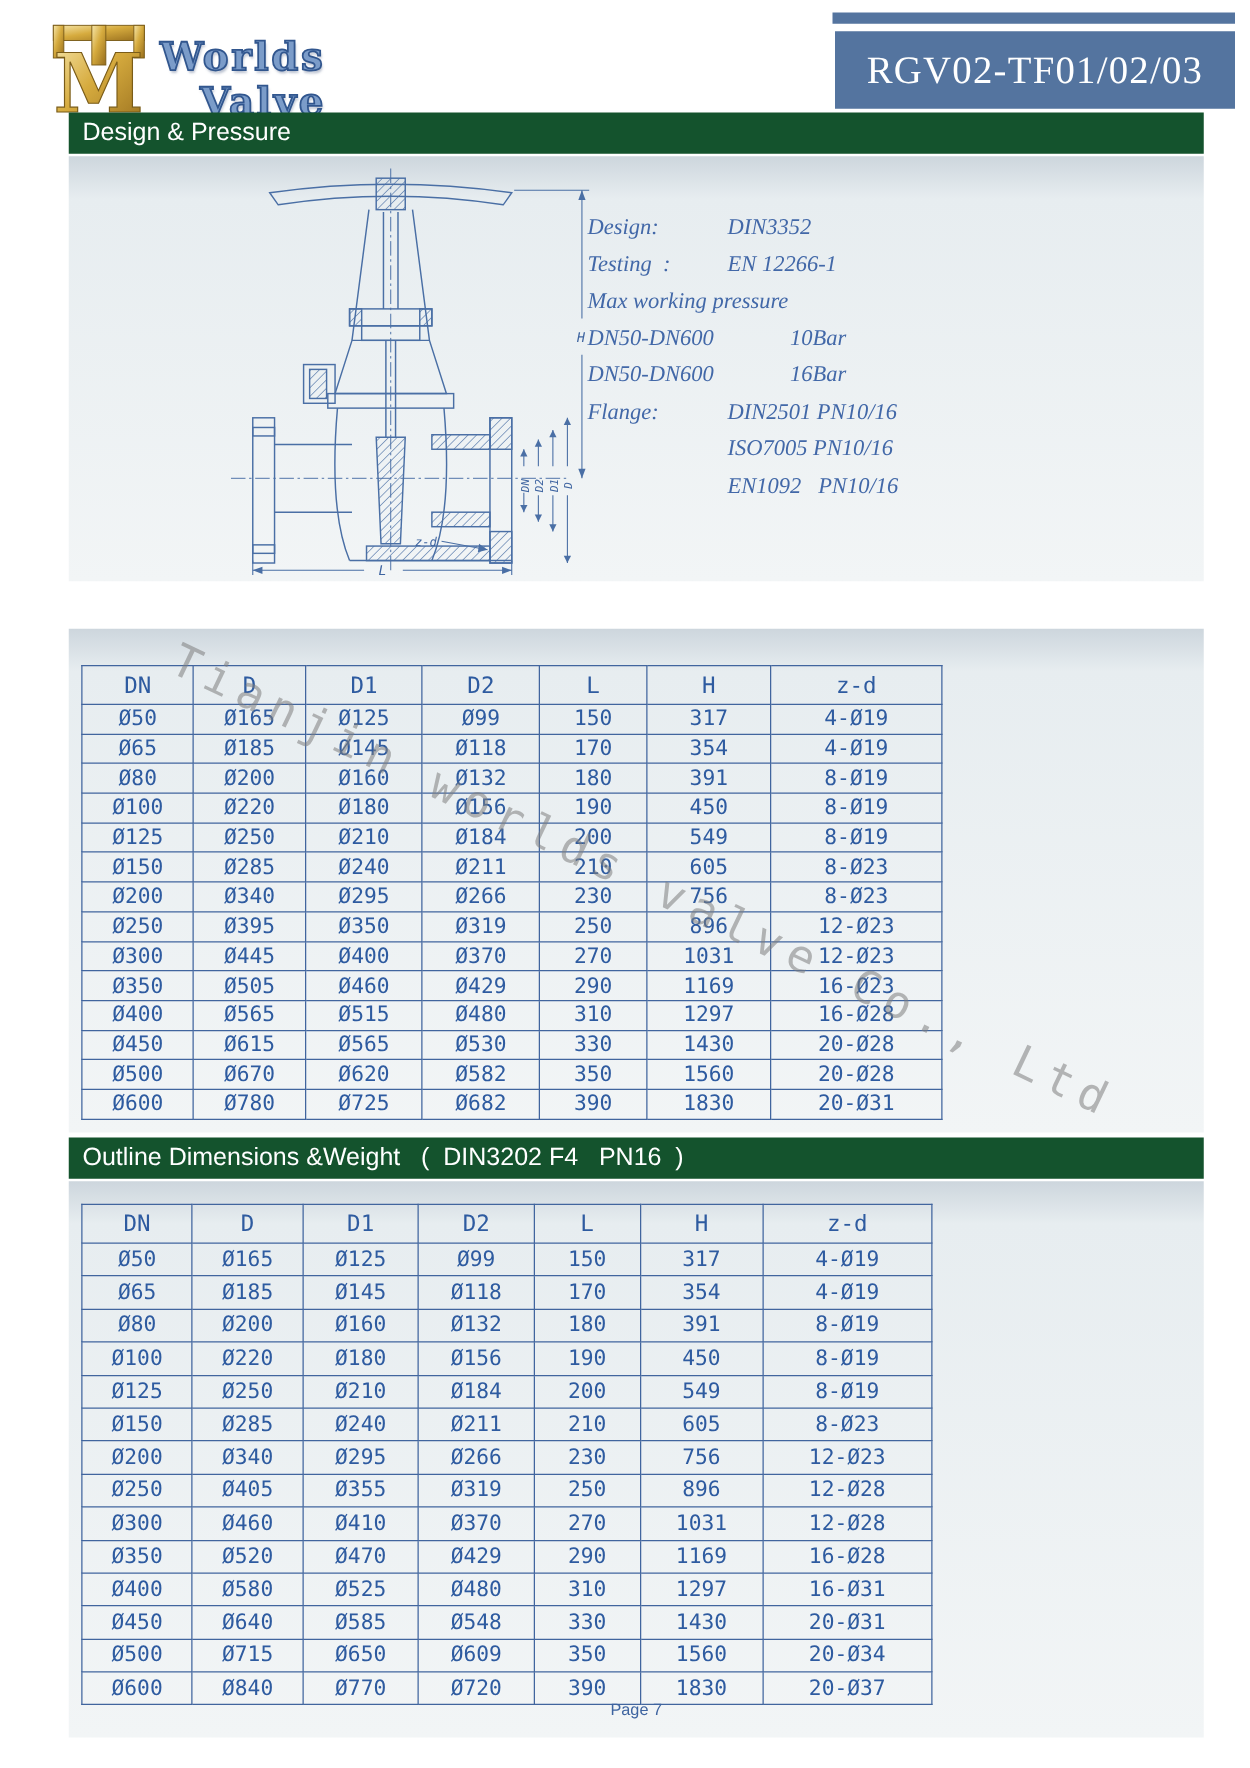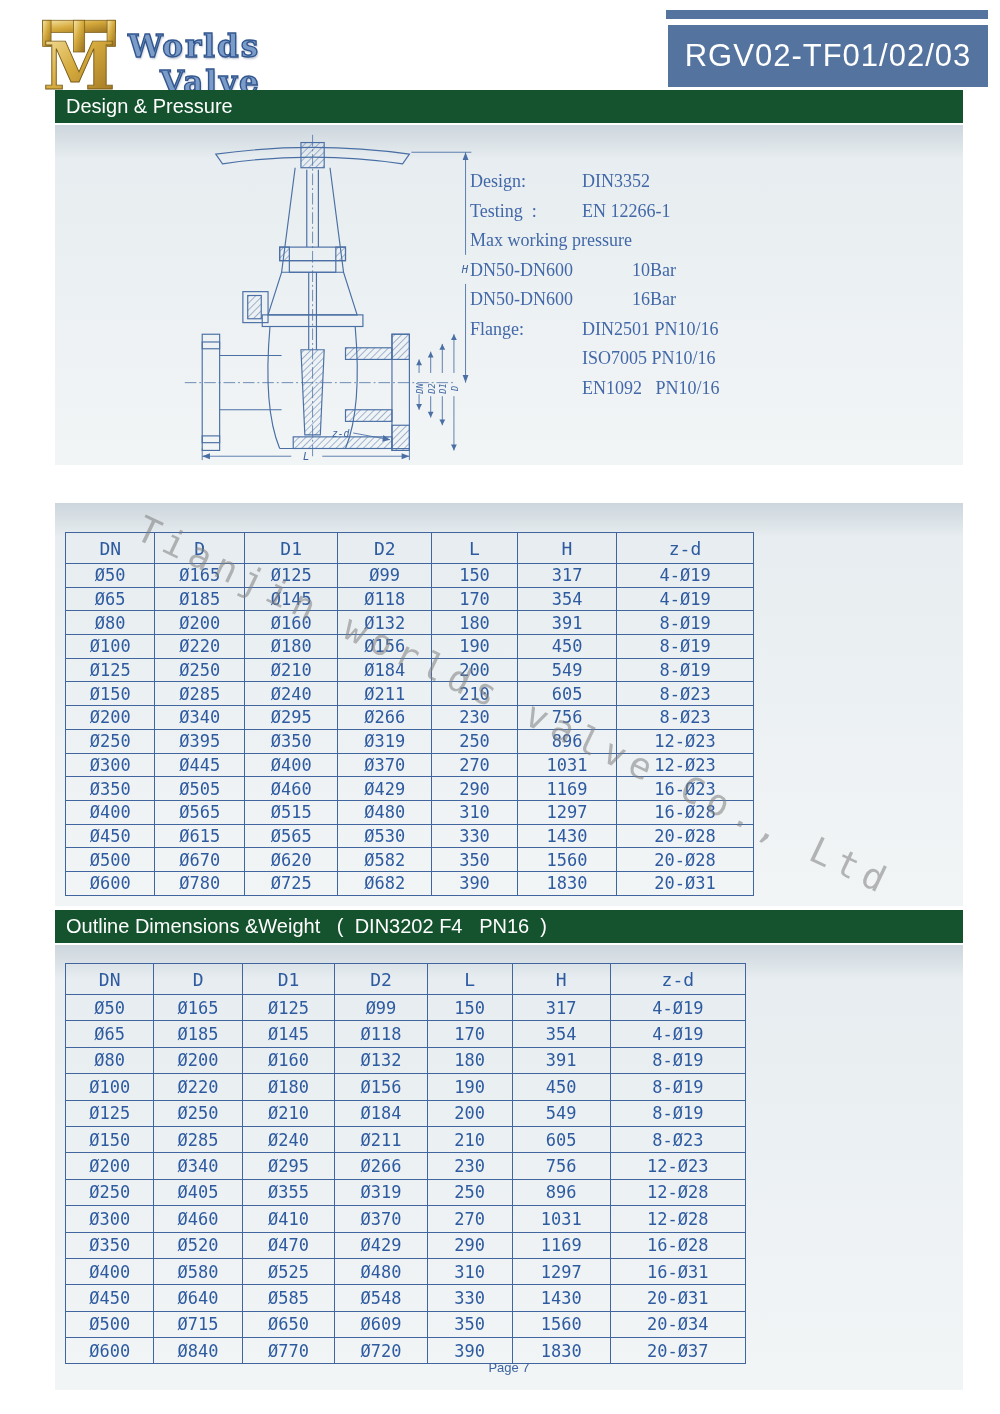--- a/index.html
+++ b/index.html
@@ -9,37 +9,37 @@
 
   
   .logo-wrap { position:absolute; left:38px; top:6px; display:flex; align-items:flex-start; }
   .logo-mono { width:84px; height:92px; }
   .logo-text { margin-left:6px; margin-top:22px; font-family:"DejaVu Serif", serif; font-weight:bold;
                font-size:31px; line-height:36px; color:#7b9cc9; letter-spacing:2px;
                -webkit-text-stroke:1.4px #31568e; text-shadow:1px 2px 2px rgba(60,80,120,.35); }
   .logo-line2 { margin-left:32px; }
   .model-strip { position:absolute; left:666px; top:10px; width:322px; height:9px; background:#54749f; }
   .model-banner { position:absolute; left:668px; top:25px; width:320px; height:62px; background:#54749f;
-                  color:#fff; font-family:Liberation Sans, sans-serif; font-size:31px;
+                  color:#fff; font-family:Liberation Serif, serif; font-size:31px;
                   display:flex; align-items:center; justify-content:center; letter-spacing:1px; }
 
   
   .banner { position:absolute; left:55px; width:908px; height:33px; background:#14532d; color:#fff;
             font-size:20px; display:flex; align-items:center; padding-left:11px; white-space:pre; }
   #banner-design { top:90px; }
   #banner-pn10   { top:468px; }
   #banner-pn16   { top:910px;text-align:center; }
   .panel { position:absolute; left:55px; width:908px;
            background:linear-gradient(180deg,#cdd6dd 0px,#e7edf0 34px,#f2f5f6 100%); }
   #panel-design { top:125px; height:340px; }
   #panel-pn10   { top:503px; height:403px; }
   #panel-pn16   { top:945px; height:445px; }
 
   
-  .specs { position:absolute; left:415px; top:42px; }
+  .specs { position:absolute; left:415px; top:42px;font-style:italic; }
   .spec-row { display:flex; height:29.5px; align-items:center; color:#4268a8;
               font-family:"Liberation Serif", serif; font-size:18px; }
   .spec-label { width:112px; white-space:pre; }
   .spec-value { white-space:pre; }
   .spec-value.indent { padding-left:50px; }
 
   
   .drawing { position:absolute; left:92px; top:4px; width:336px; height:334px; }
 
   

